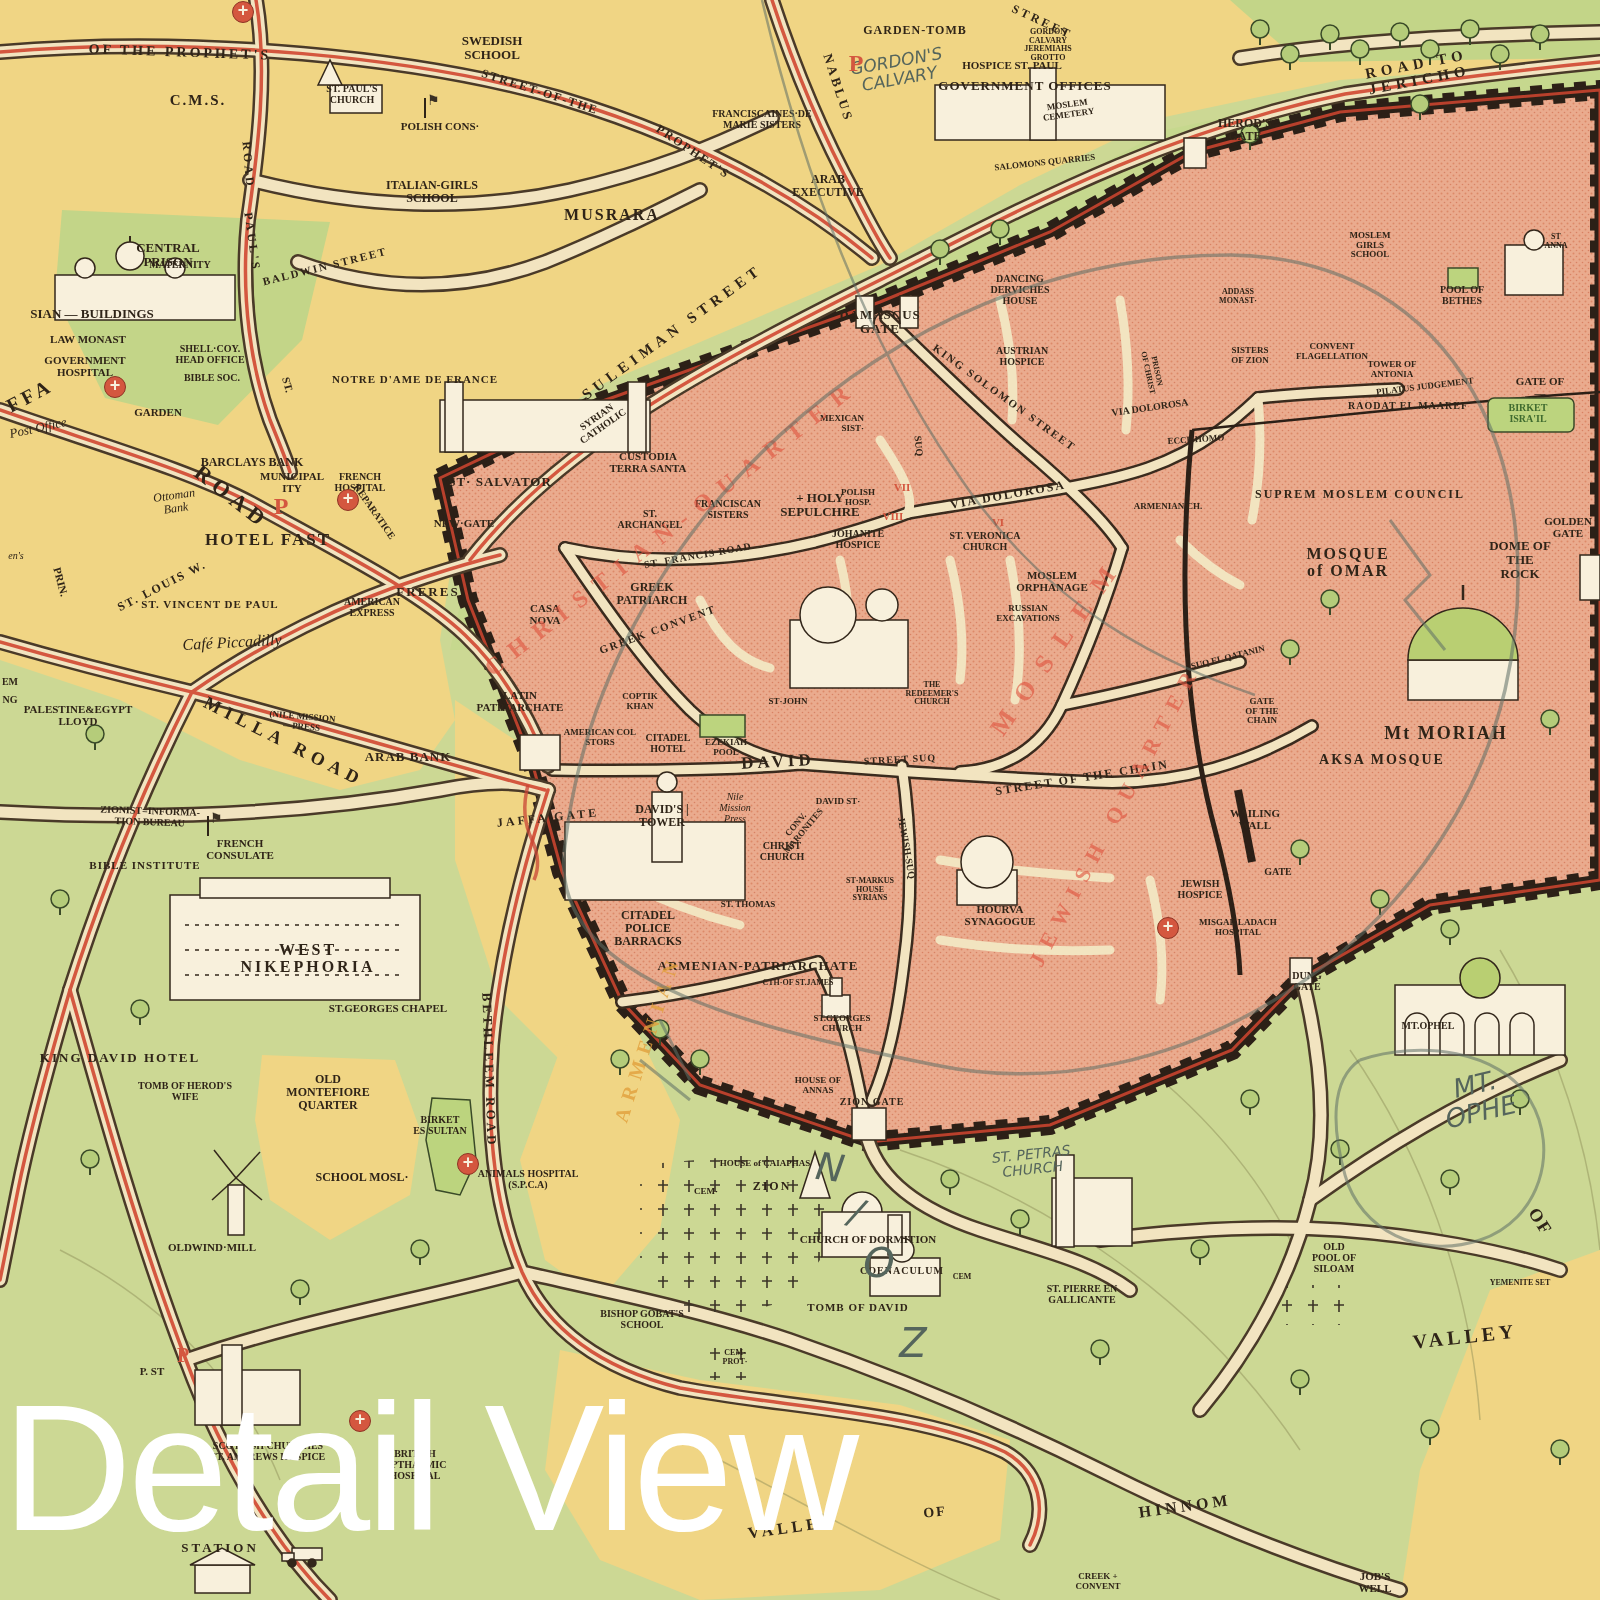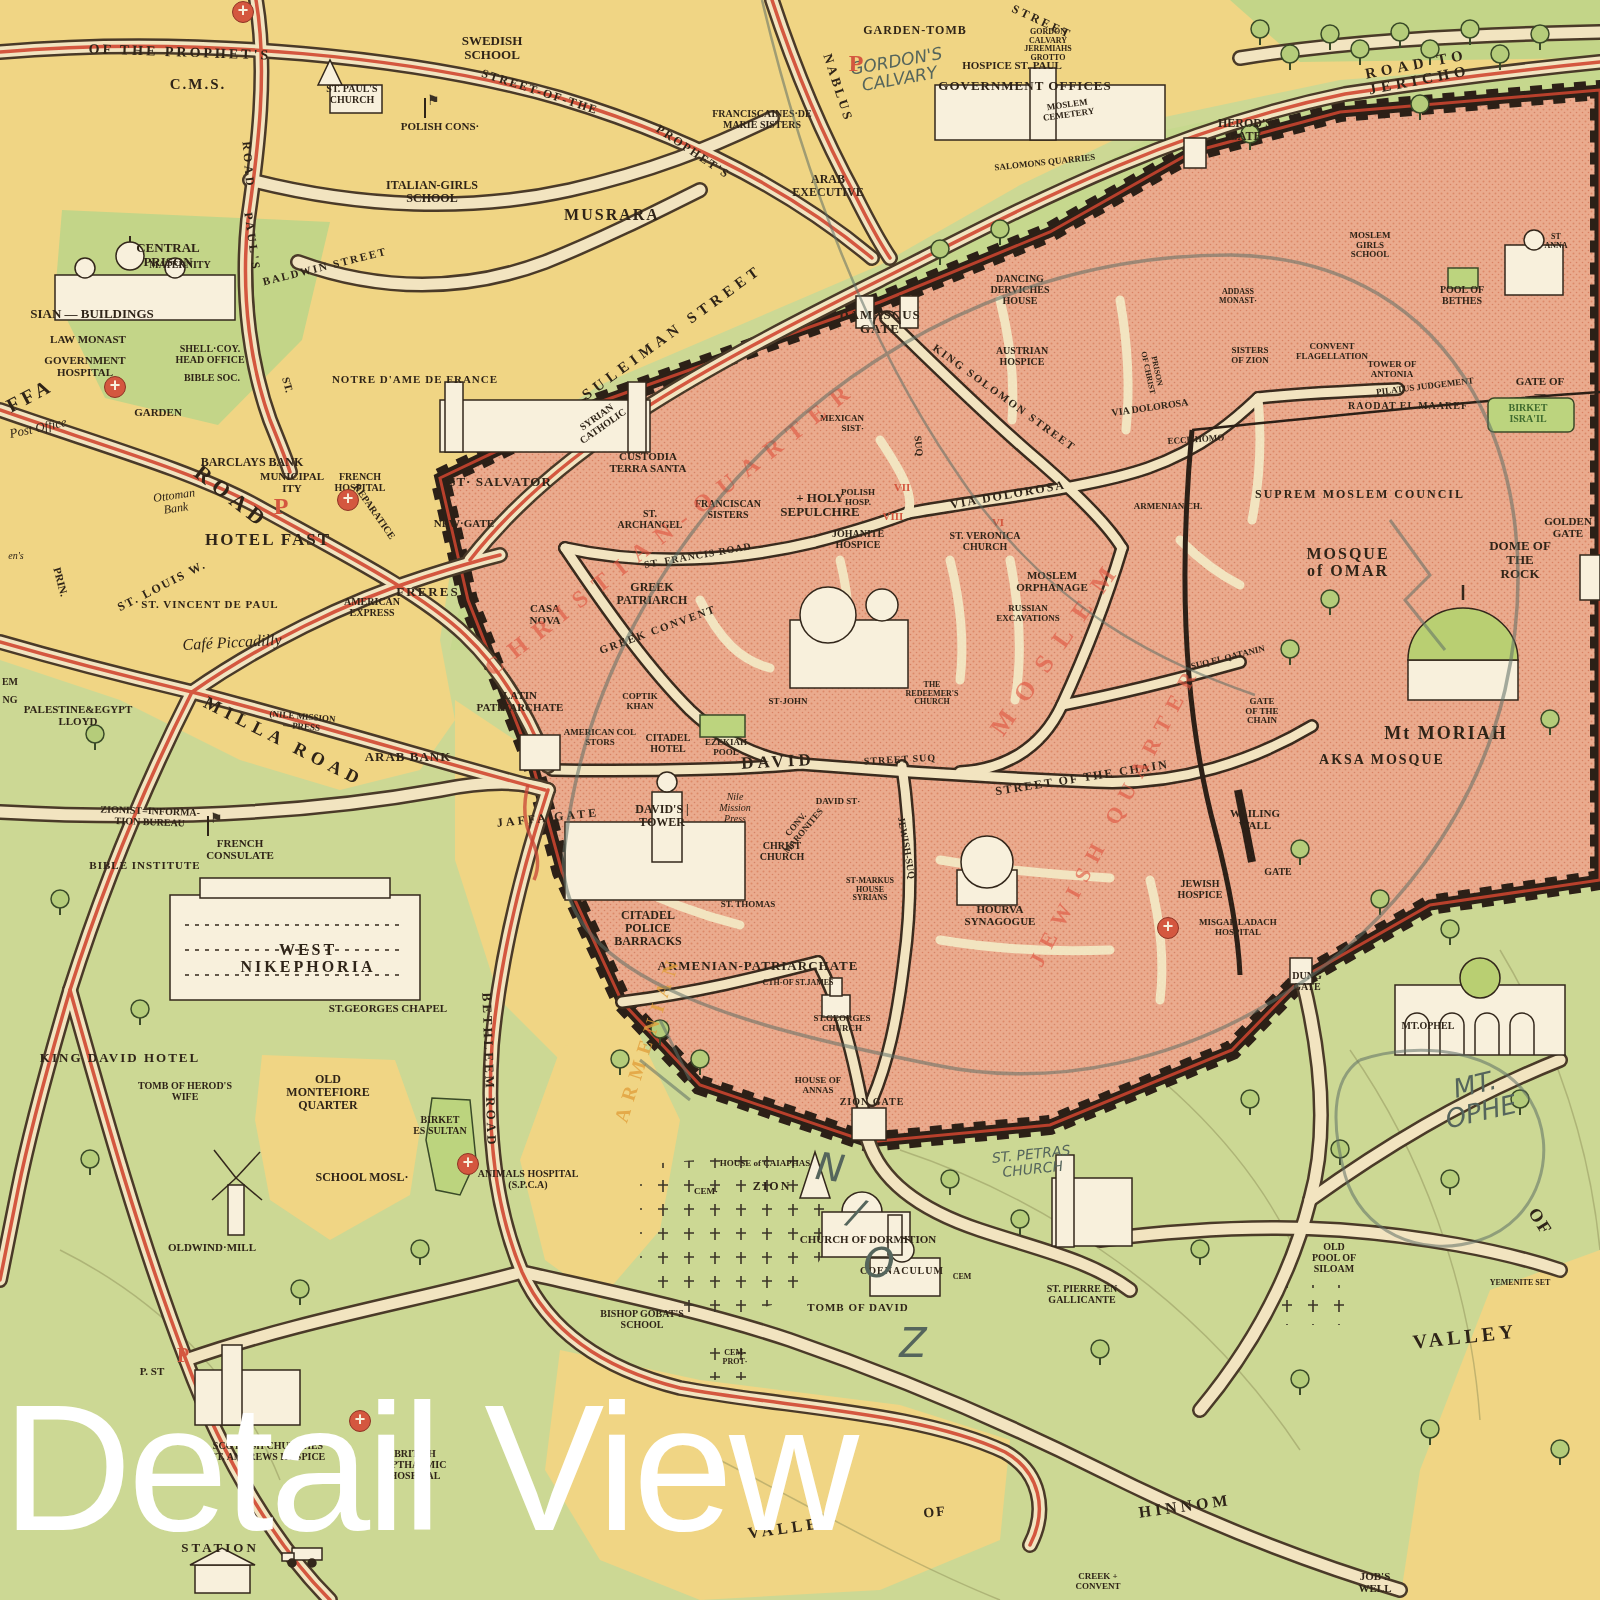--- a/index.html
+++ b/index.html
@@ -347,21 +347,21 @@
 
   <path d="M528,785 q-8,30 4,55 q10,22 2,40" stroke="#c94434" stroke-width="3.5" fill="none" opacity=".75"></path>
 </svg>
 
 <div id="labels">
       <div class="lbl k-p" style="left: 180px; top: 52px; font-size: 14px; letter-spacing: 3px; transform: translate(-50%, -50%) rotate(2deg);">OF   THE   PROPHET'S</div>
       <div class="lbl k-p" style="left: 540px; top: 92px; font-size: 12px; letter-spacing: 2px; transform: translate(-50%, -50%) rotate(18deg);">STREET-OF-THE</div>
       <div class="lbl k-p" style="left: 693px; top: 152px; font-size: 12px; letter-spacing: 2px; transform: translate(-50%, -50%) rotate(34deg);">PROPHET'S</div>
       <div class="lbl k-p" style="left: 492px; top: 48px; font-size: 13px; transform: translate(-50%, -50%) rotate(0deg);">SWEDISH
 SCHOOL</div>
-      <div class="lbl k-p" style="left: 198px; top: 84px; font-size: 15px; letter-spacing: 2px; transform: translate(-50%, -50%) rotate(0deg);">C.M.S.</div>
+      <div class="lbl k-p" style="left: 198px; top: 100px; font-size: 15px; letter-spacing: 2px; transform: translate(-50%, -50%) rotate(0deg);">C.M.S.</div>
       <div class="lbl k-p" style="left: 352px; top: 95px; font-size: 10px; transform: translate(-50%, -50%) rotate(0deg);">ST. PAUL'S
 CHURCH</div>
       <div class="lbl k-p" style="left: 440px; top: 127px; font-size: 11px; transform: translate(-50%, -50%) rotate(0deg);">POLISH CONS·</div>
       <div class="lbl k-p" style="left: 432px; top: 192px; font-size: 12px; transform: translate(-50%, -50%) rotate(0deg);">ITALIAN-GIRLS
 SCHOOL</div>
       <div class="lbl k-p" style="left: 612px; top: 215px; font-size: 16px; letter-spacing: 2px; transform: translate(-50%, -50%) rotate(0deg);">MUSRARA</div>
       <div class="lbl k-p" style="left: 168px; top: 215px; font-size: 13px; transform: translate(-50%, -50%) rotate(0deg); margin-top: 40px;">CENTRAL
 PRISON</div>
       <div class="lbl k-p" style="left: 180px; top: 265px; font-size: 10px; transform: translate(-50%, -50%) rotate(0deg);">MATERNITY</div>
       <div class="lbl k-p" style="left: 92px; top: 314px; font-size: 13px; transform: translate(-50%, -50%) rotate(0deg);">SIAN — BUILDINGS</div>

